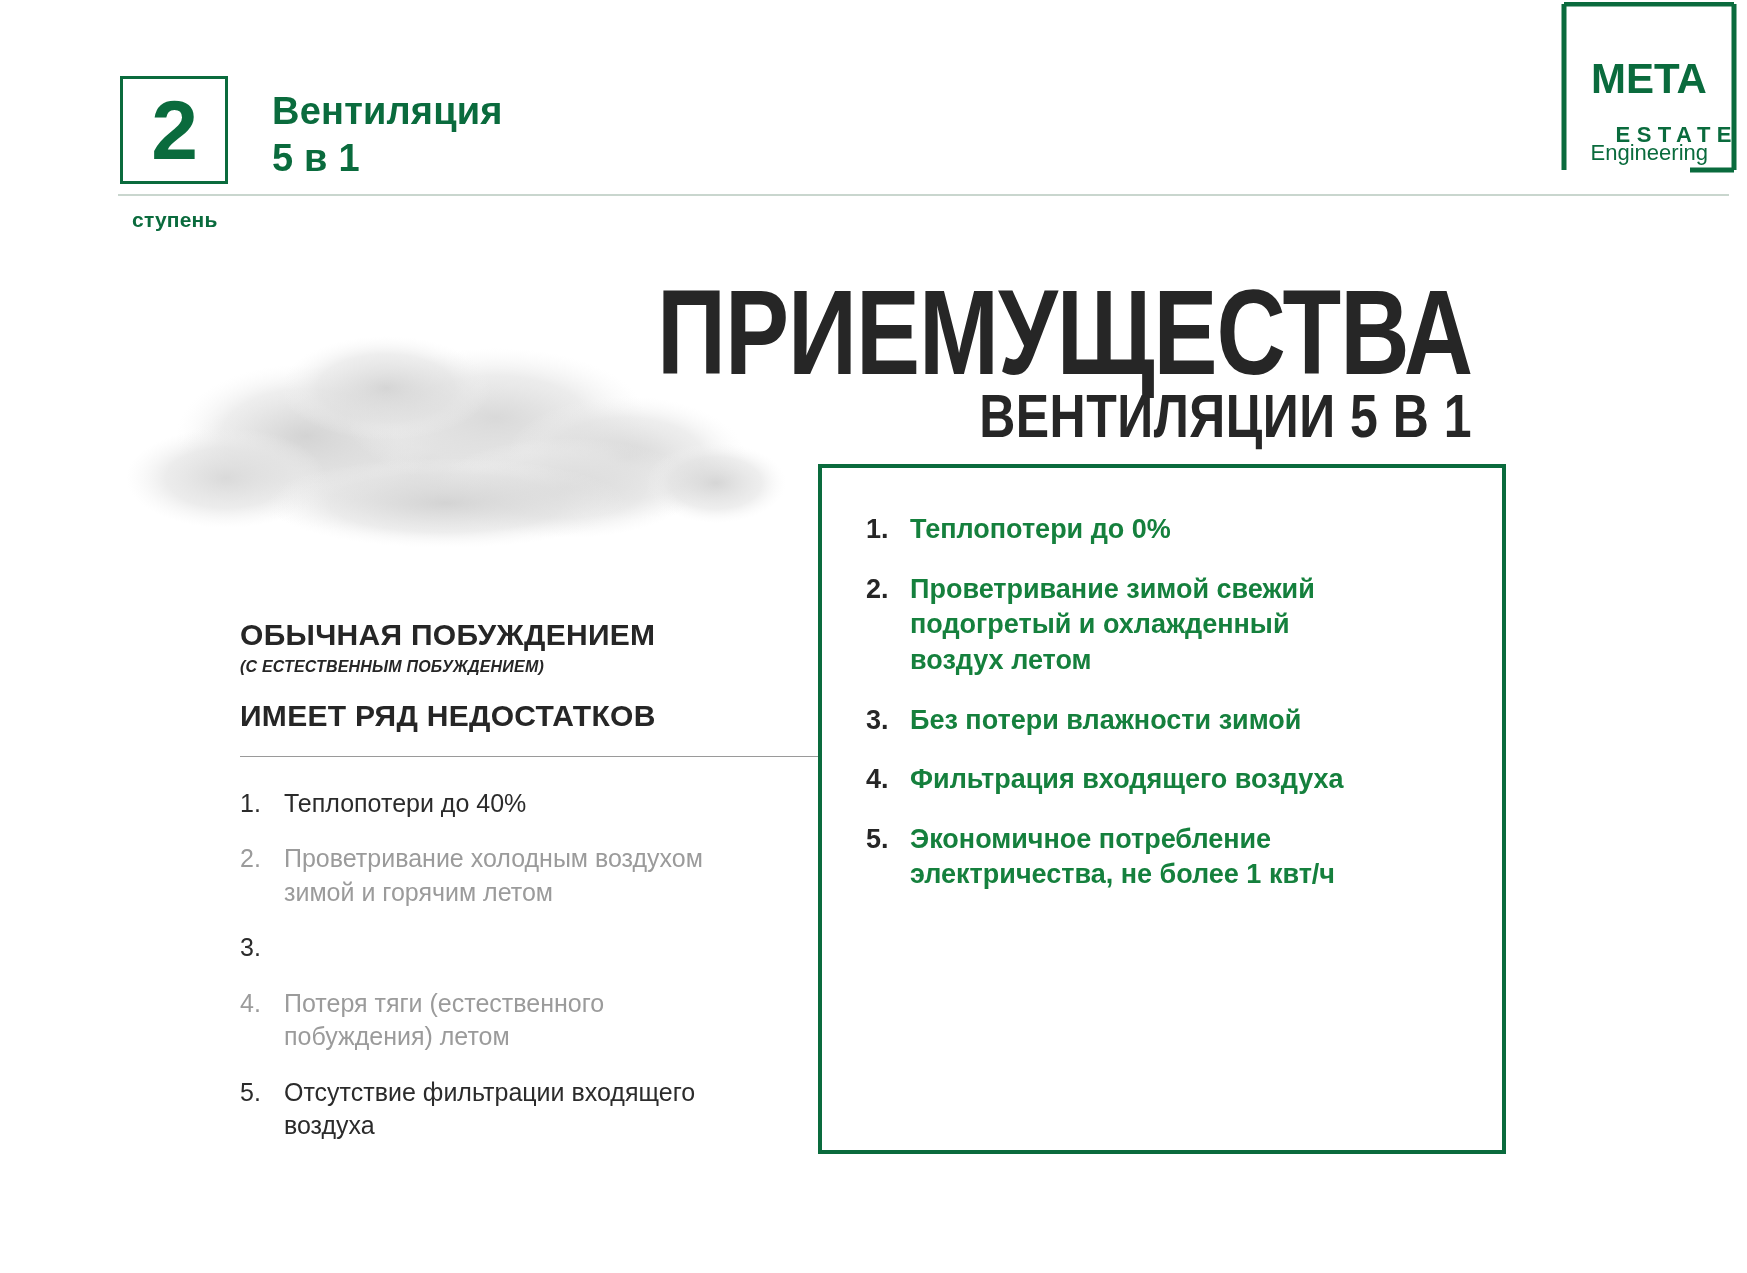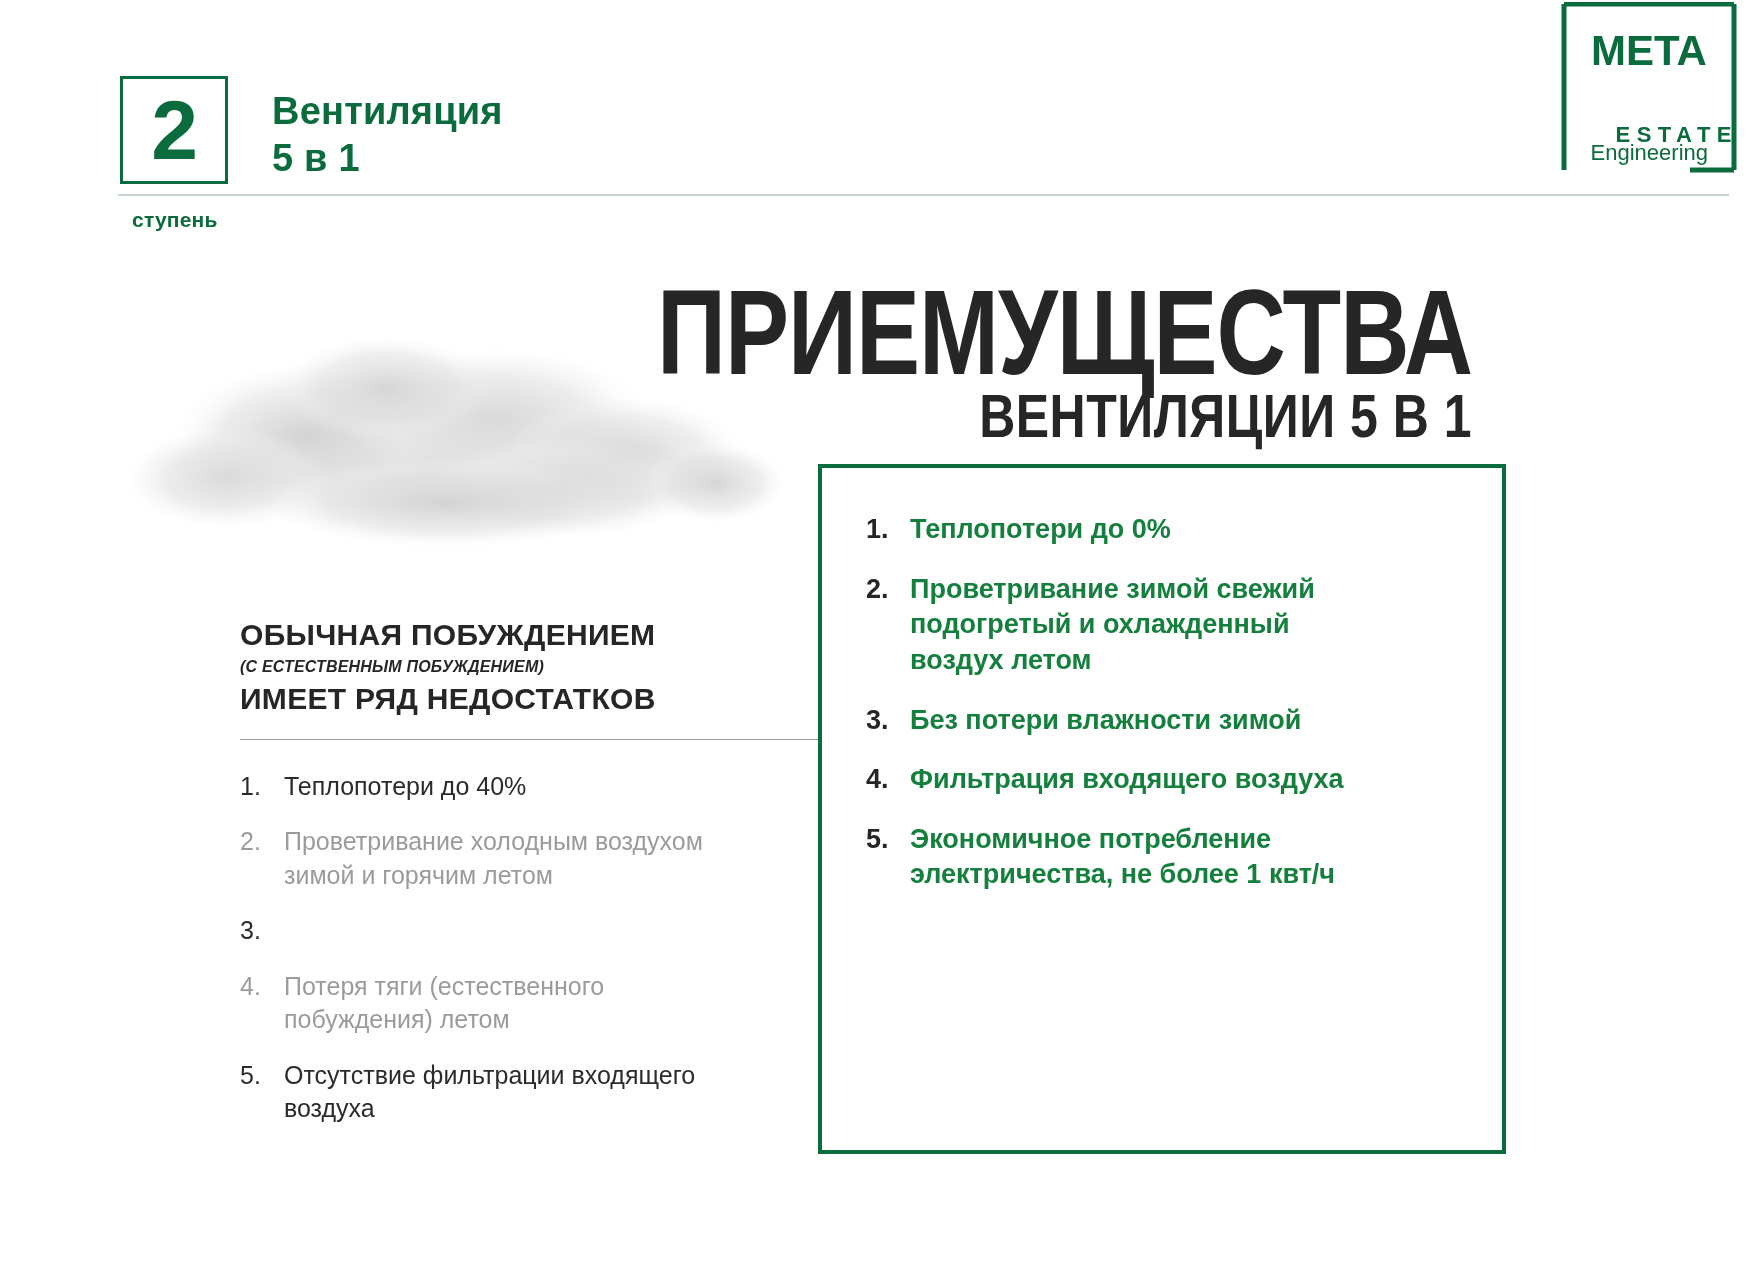--- a/index.html
+++ b/index.html
@@ -83,21 +83,21 @@
     position: absolute;
     left: 1560px;
     top: 2px;
     width: 178px;
     height: 172px;
   }
   .logo-frame-svg { position: absolute; inset: 0; }
   .logo-meta {
     position: absolute;
     left: 0; right: 0;
-    top: 28px;
+    top: 56px;
     text-align: center;
     font-size: 42px;
     font-weight: bold;
     color: #0a6b3d;
     letter-spacing: 0px;
     line-height: 1;
   }
   .logo-estate {
     position: absolute;
     left: 0; right: 0;
@@ -193,21 +193,21 @@
     margin-top: 4px;
     white-space: nowrap;
   }
 
   .left-heading-2 {
     font-size: 30px;
     font-weight: bold;
     color: #262626;
     letter-spacing: 0.3px;
     line-height: 1.15;
-    margin-top: 5px;
+    margin-top: 22px;
     white-space: nowrap;
   }
 
   .left-divider {
     margin-top: 22px;
     width: 580px;
     height: 1px;
     background: #9a9a9a;
   }
 

